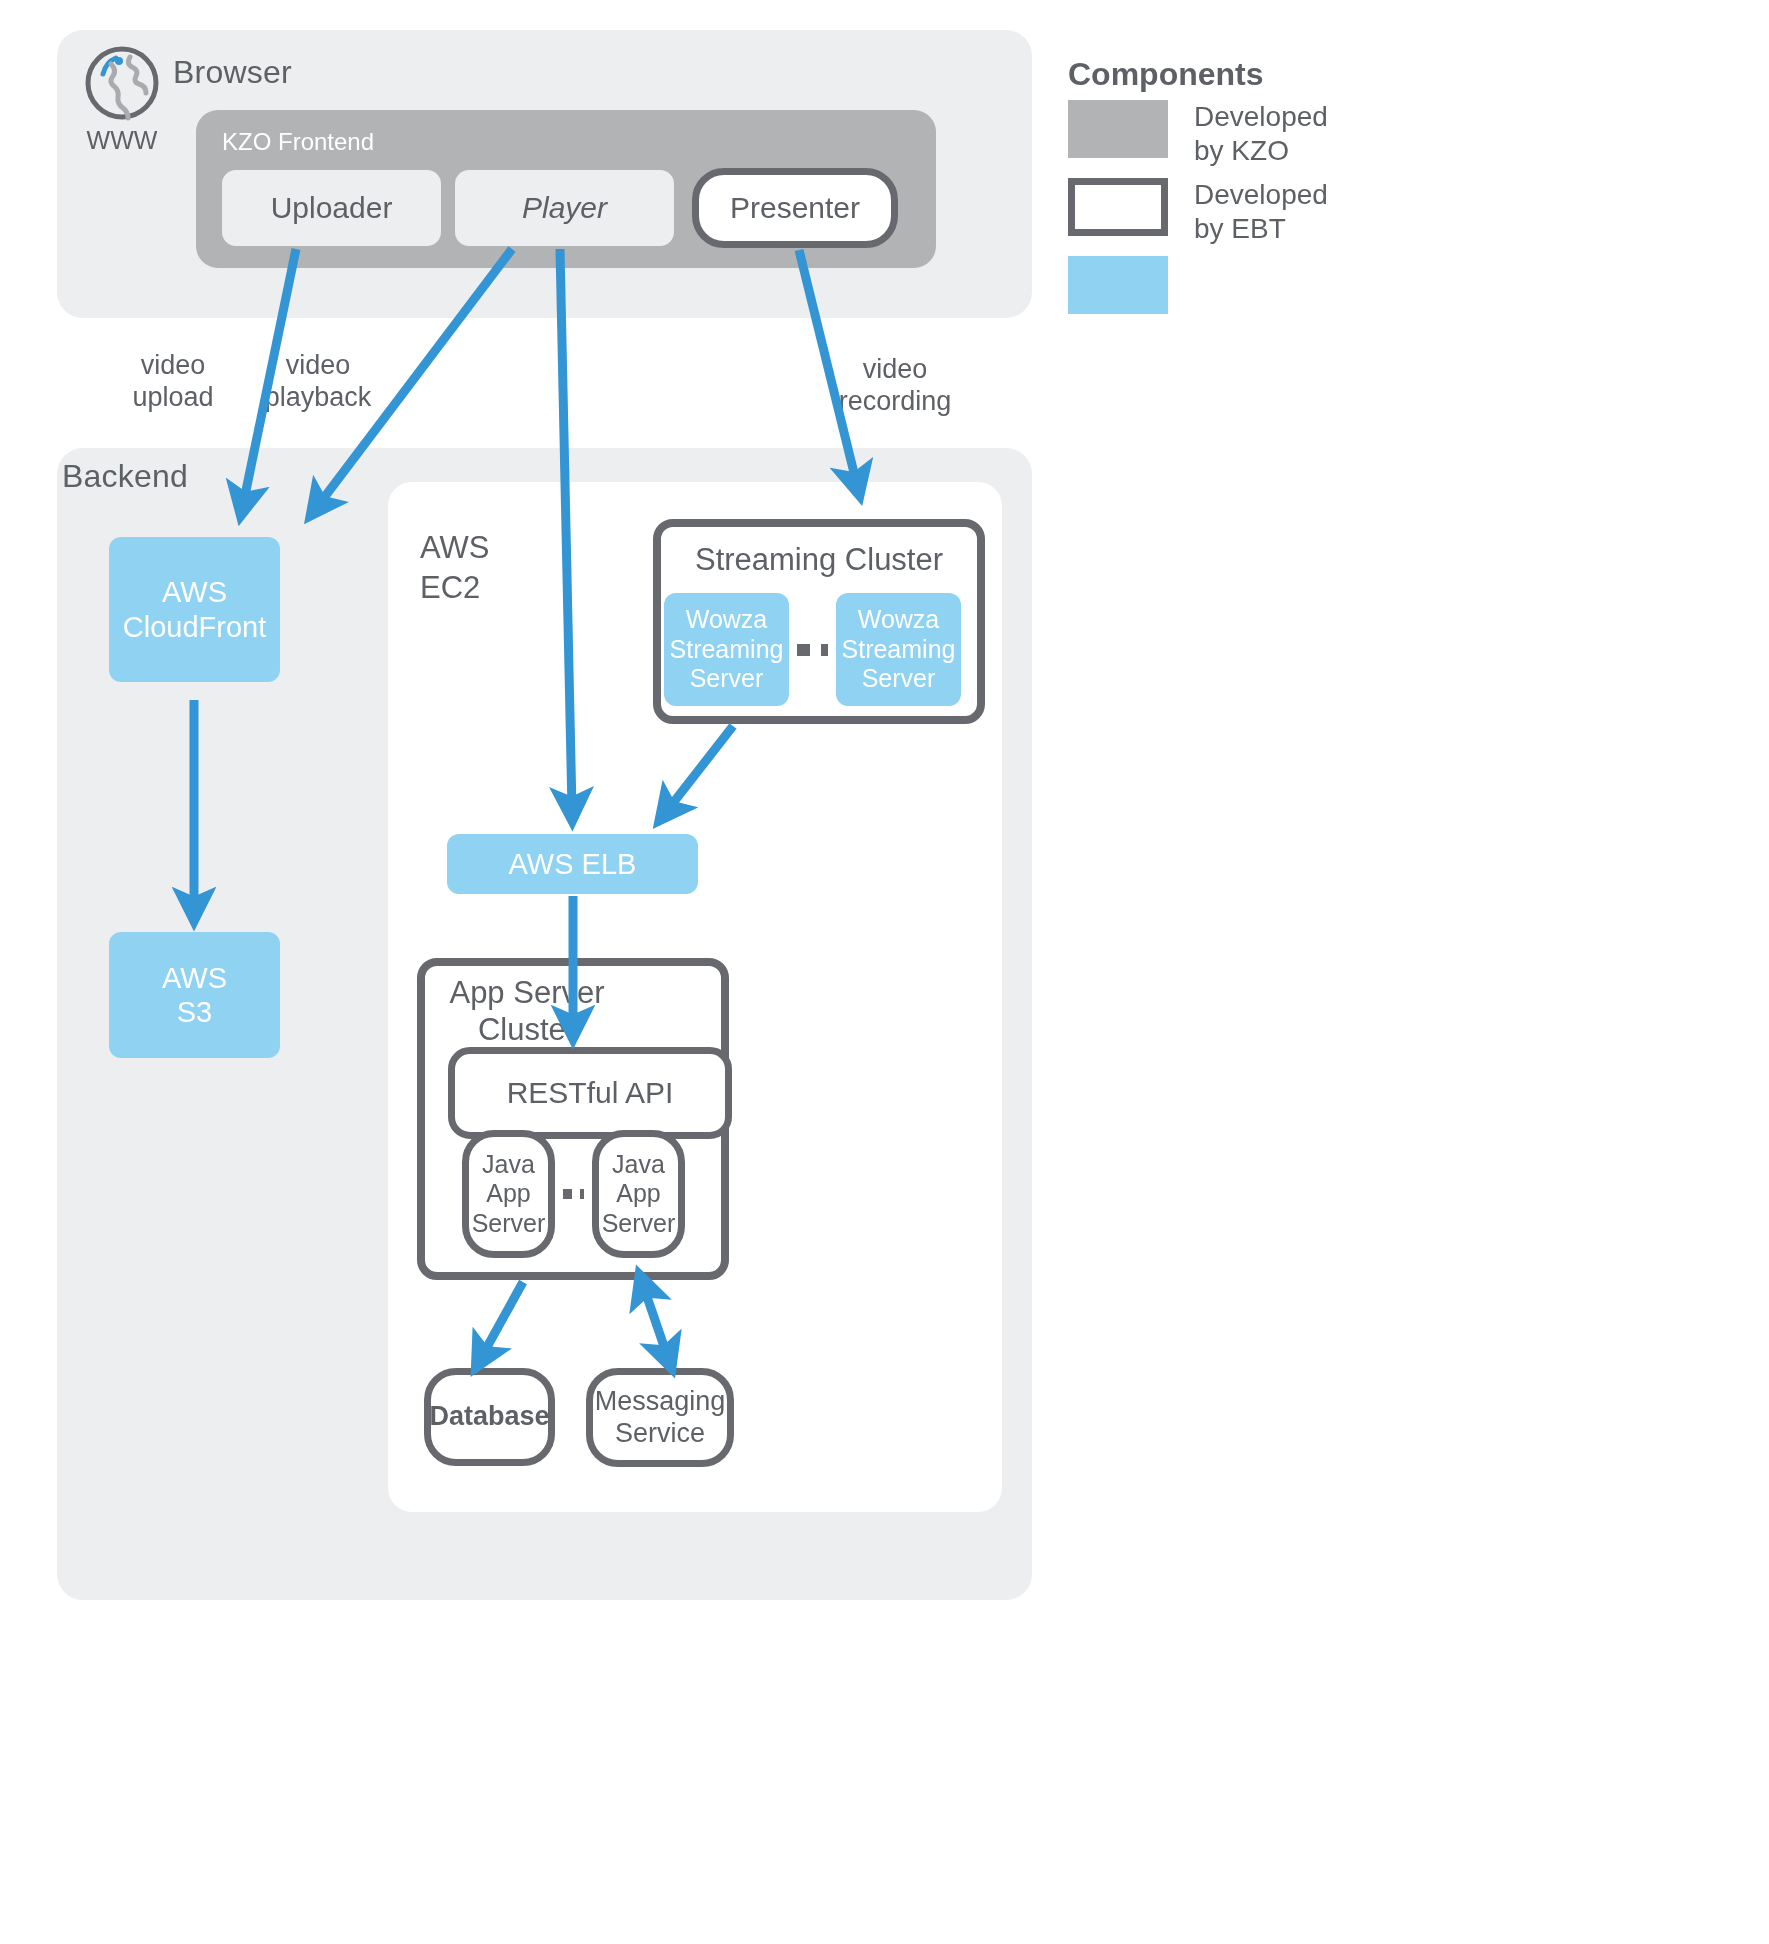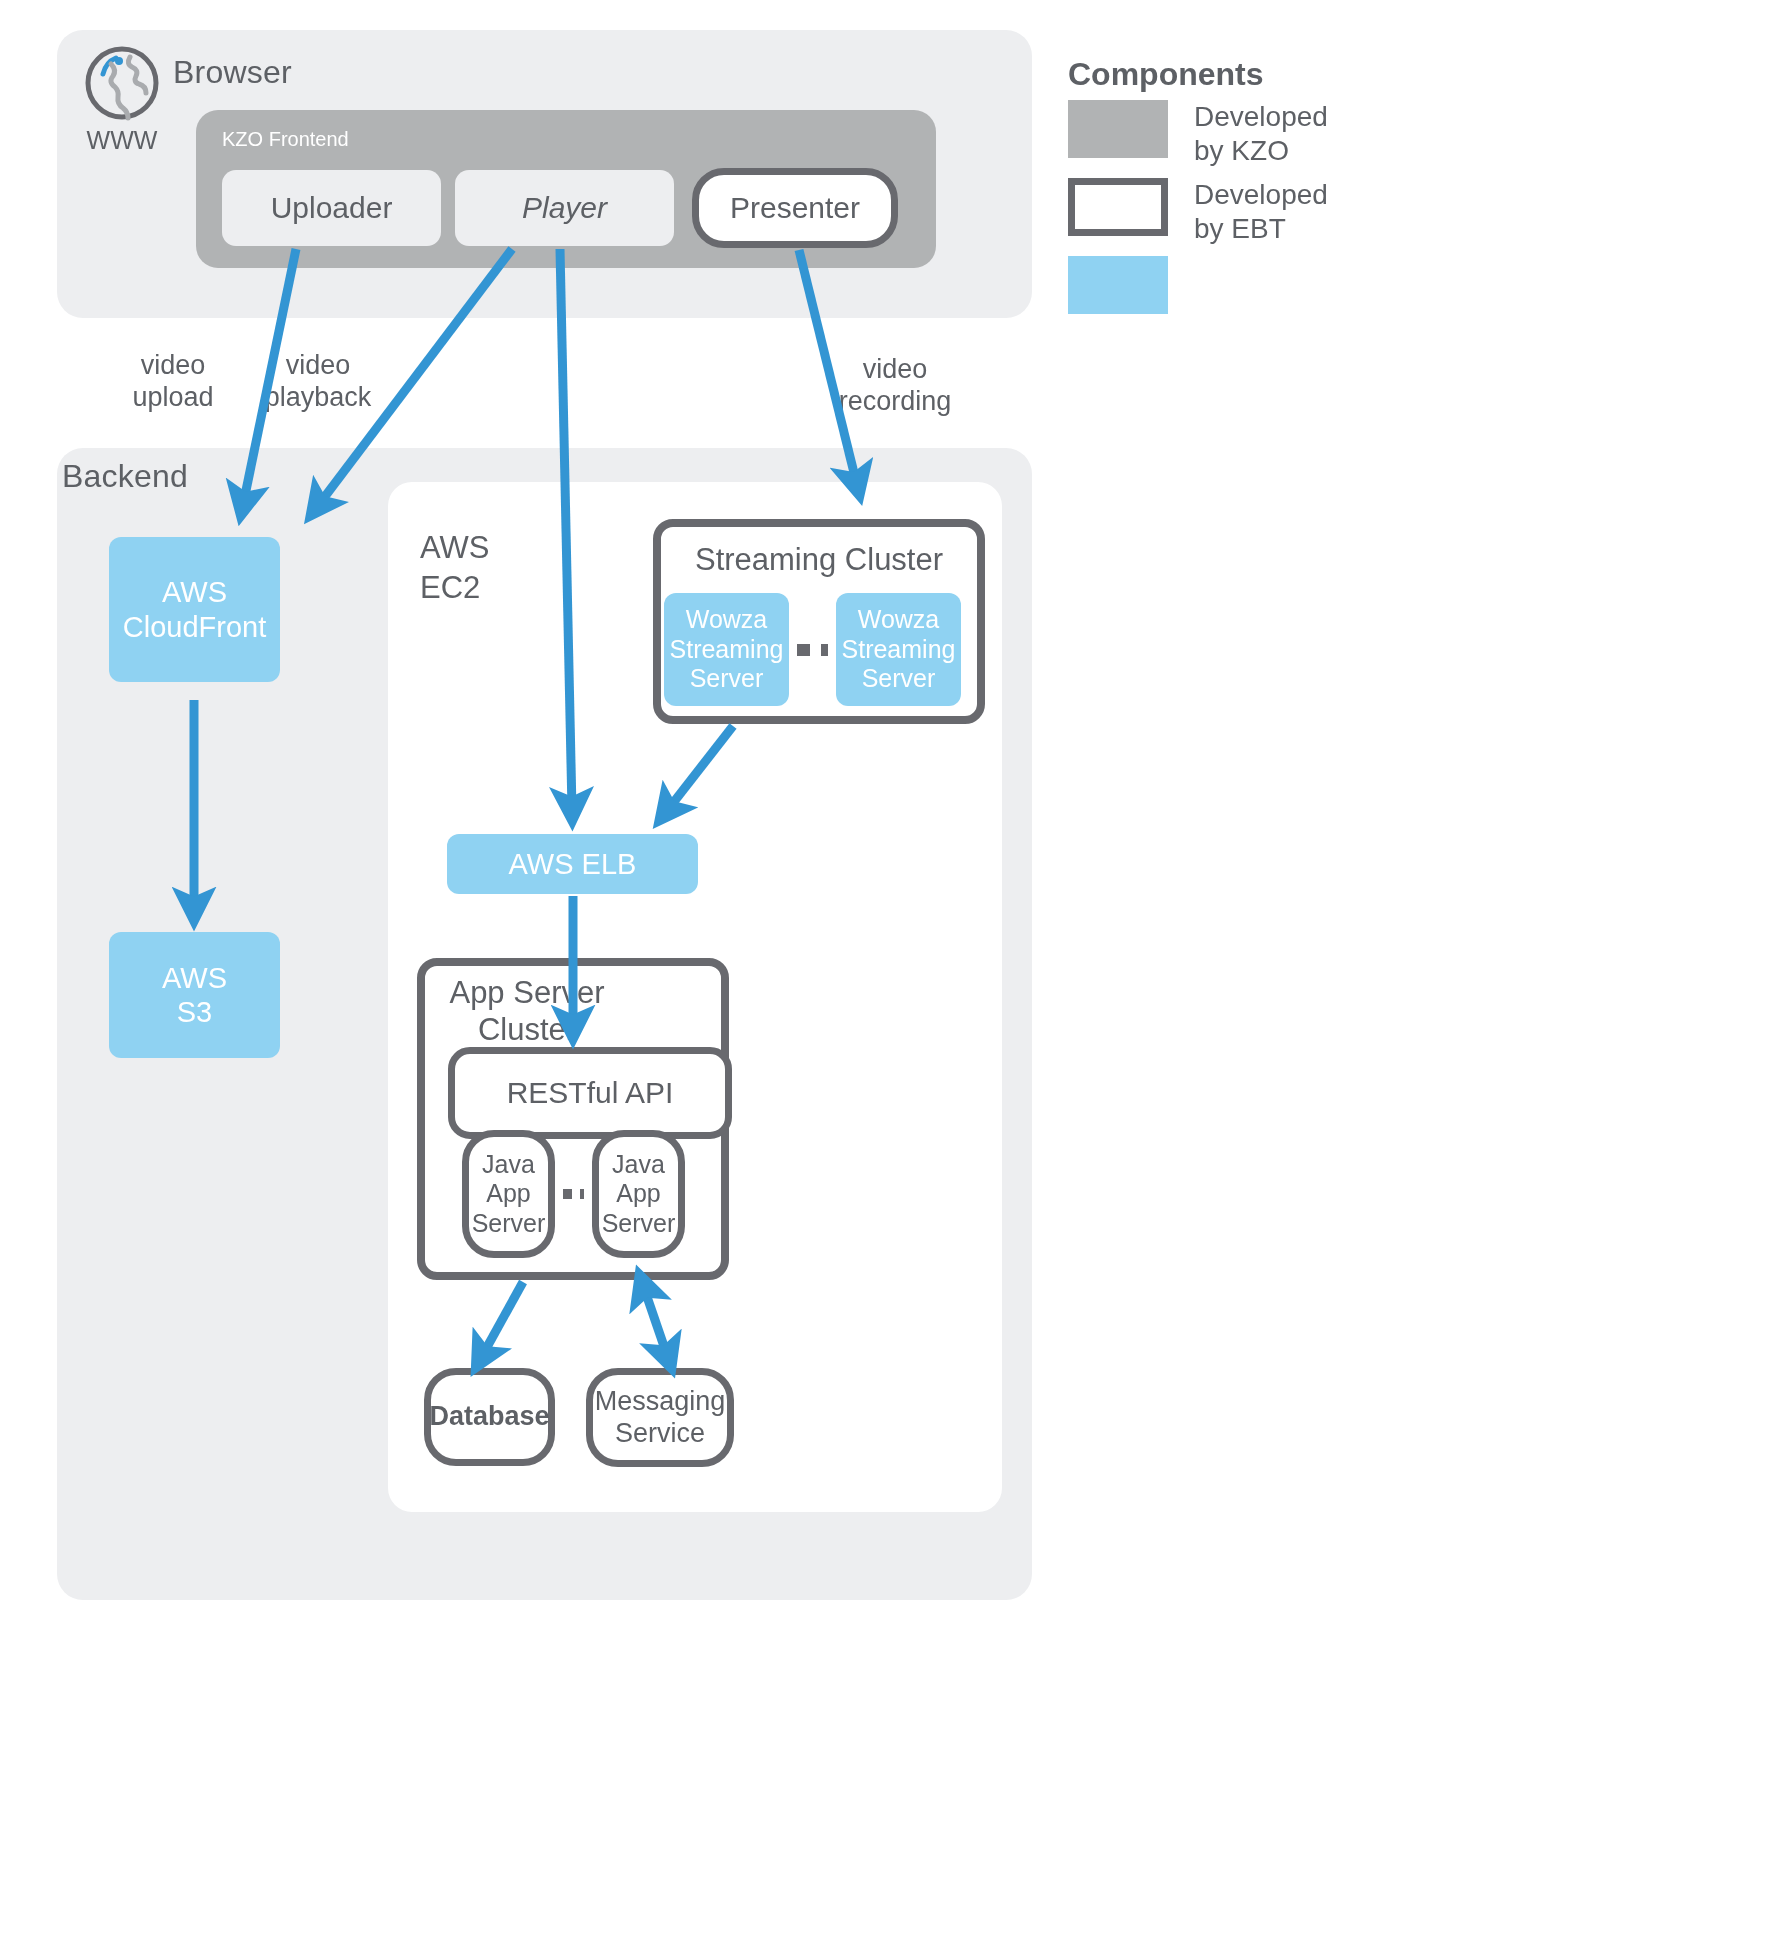--- a/index.html
+++ b/index.html
@@ -34,21 +34,21 @@
     white-space: nowrap;
   }
 
   
   .kzo-group {
     background: #b1b3b4;
     border-radius: 22px;
   }
   .kzo-title {
     color: #ffffff;
-    font-size: 20px;
+    font-size: 24px;
     white-space: nowrap;
   }
 
   
   .box {
     display: flex;
     align-items: center;
     justify-content: center;
     text-align: center;
     border-radius: 14px;

